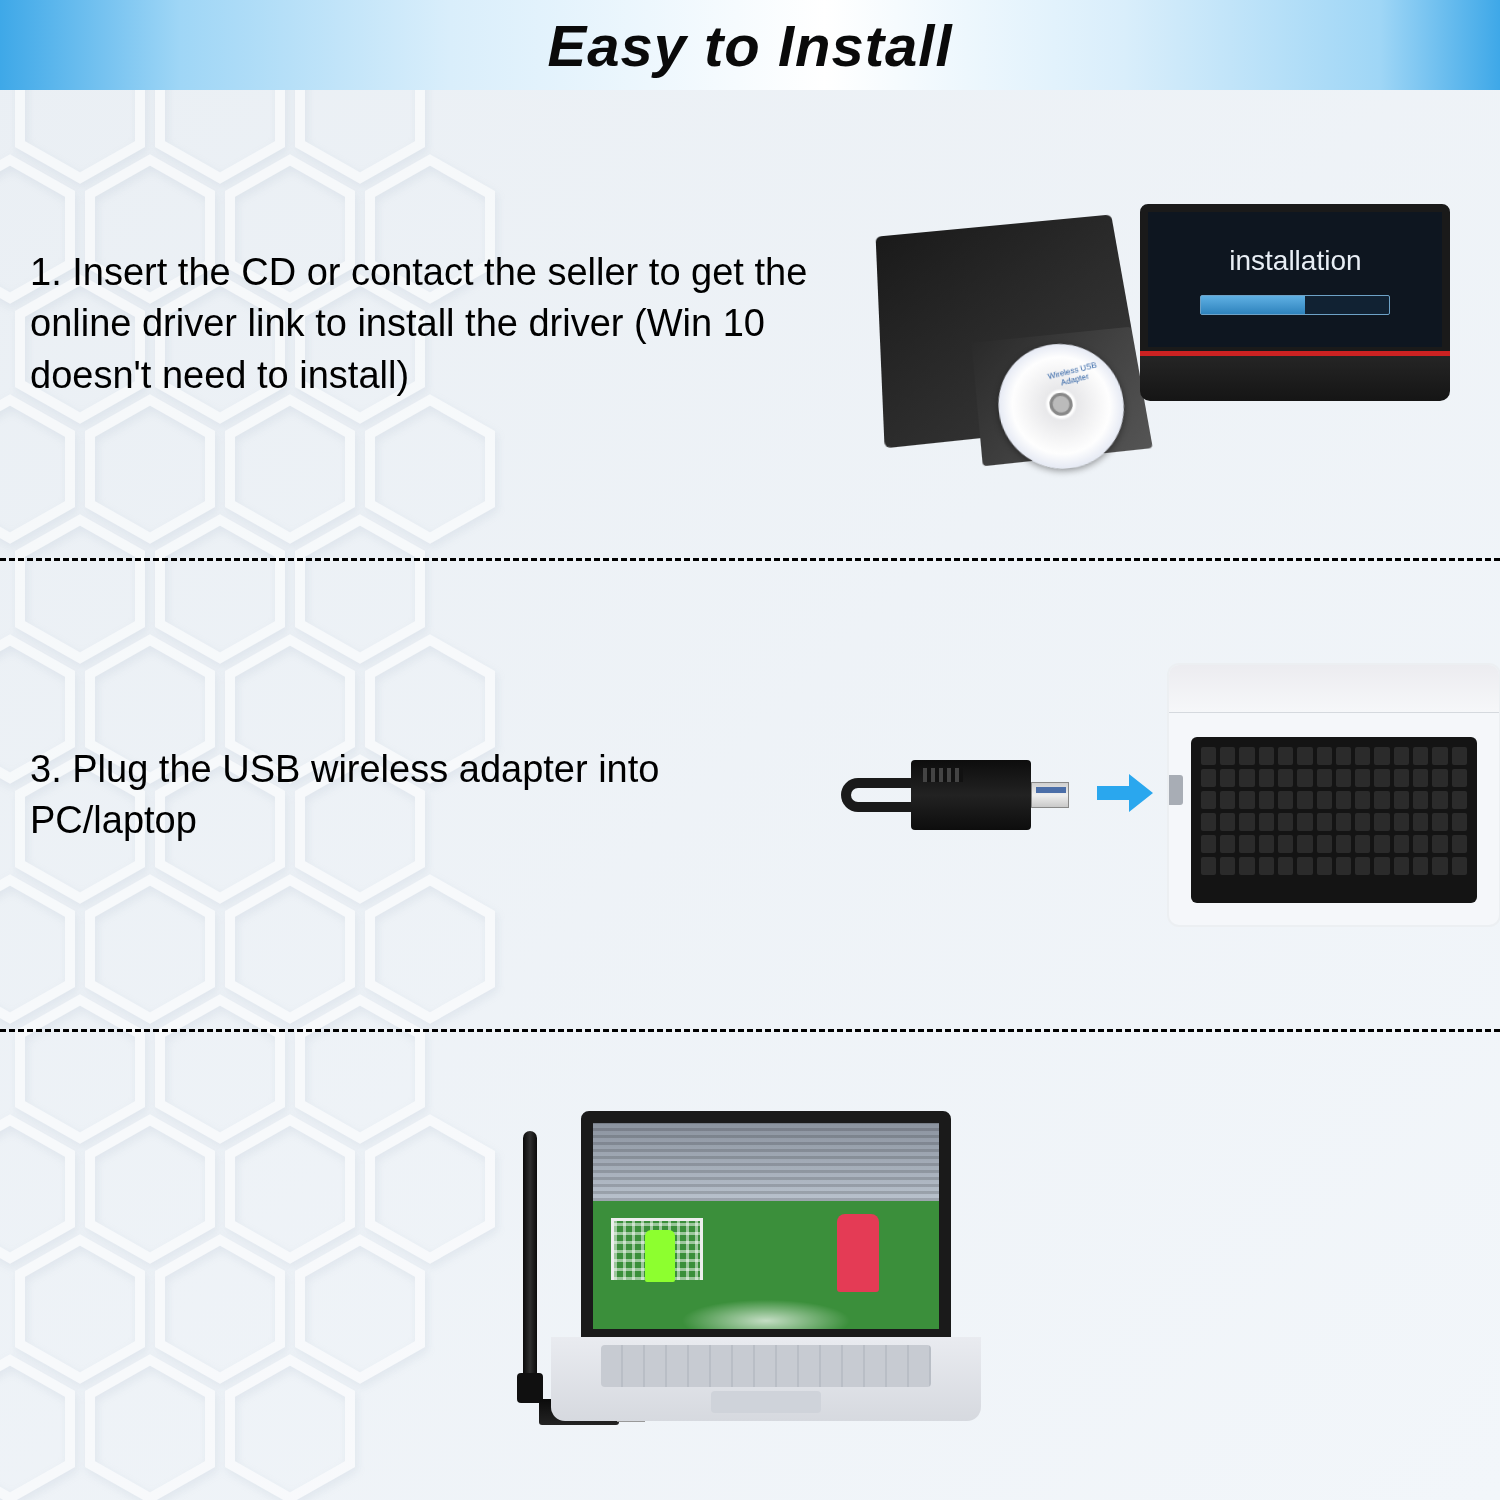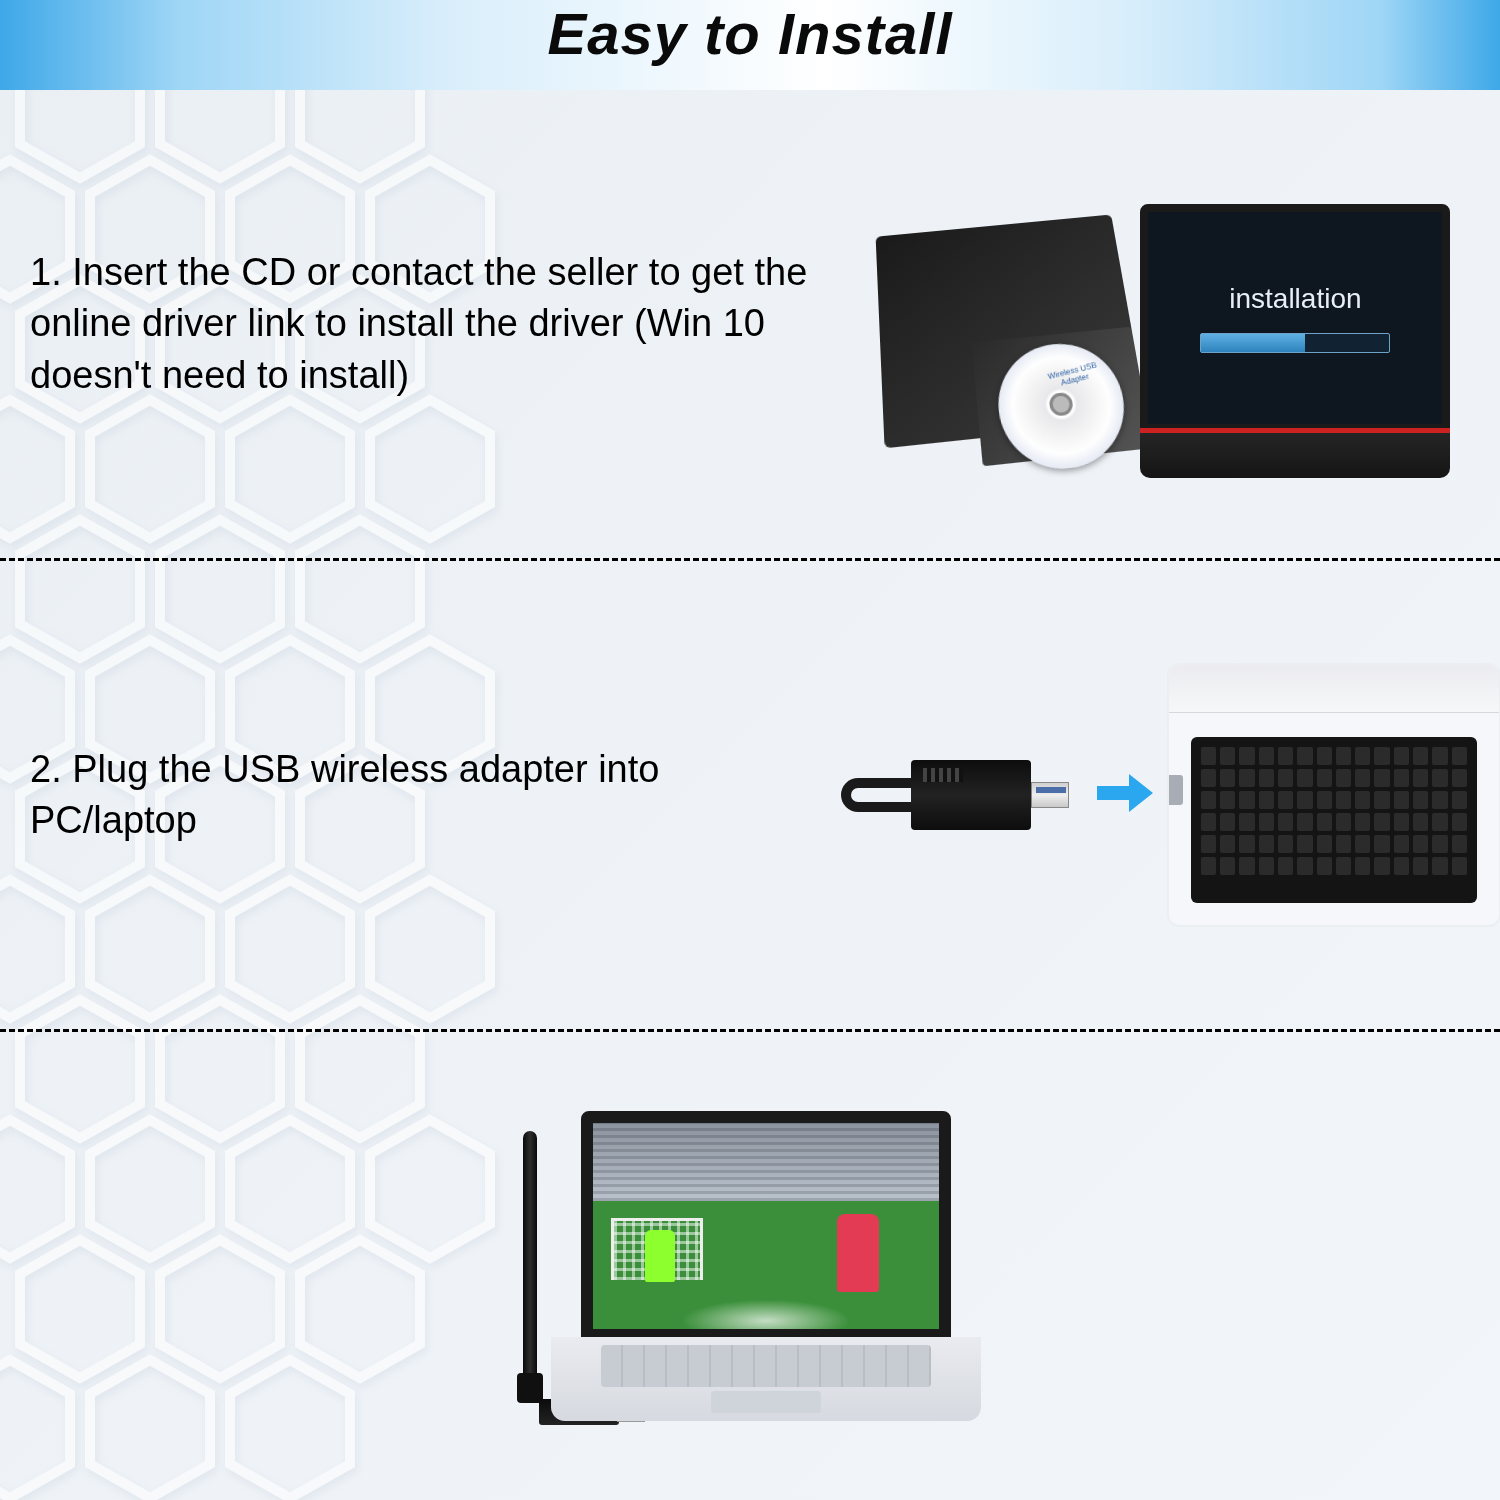--- a/index.html
+++ b/index.html
@@ -17,20 +17,21 @@
     background: linear-gradient(135deg, #eaeff4 0%, #f2f6fa 100%);
     z-index: 0;
   }
   .hexbg svg { position: absolute; top: 0; left: 0; opacity: 0.6; }
   .header {
     position: relative;
     z-index: 2;
     height: 90px;
     background: linear-gradient(90deg, #3ea8e8 0%, #9fd6f6 12%, #d9eefb 30%, #ffffff 55%, #d9eefb 75%, #9fd6f6 92%, #3ea8e8 100%);
     display: flex;
+    align-items: center;
     justify-content: center;
   }
   .header h1 {
     font-size: 58px;
     font-weight: 700;
     color: #0a0a0a;
     font-style: italic;
     letter-spacing: 1px;
   }
   .content {
@@ -89,21 +90,21 @@
     box-shadow: inset 0 0 0 3px #888;
   }
   .s1-cdlabel{
     position:absolute; top:24px; left:44px; width:64px;
     font-size:8px; color:#2b5fa3; text-align:center; transform:rotate(-8deg);
   }
   .s1-laptop {
     width: 310px; height: 240px; position: relative;
   }
   .s1-screen {
-    width: 100%; height: 224px; background:#0e1620;
+    width: 100%; height: 147px; background:#0e1620;
     border: 8px solid #1a1a1a; border-bottom-width:4px; border-radius: 8px 8px 0 0;
     display:flex; flex-direction:column; align-items:center; justify-content:center; gap:18px;
   }
   .s1-screen-title{ color:#e8eef5; font-size:28px; }
   .s1-progress{
     width:190px; height:20px; border:1px solid #6ea2c7; border-radius:2px;
     background:#123; position:relative;
   }
   .s1-progress::before{
     content:""; position:absolute; left:0; top:0; height:100%; width:55%;
@@ -317,21 +318,21 @@
         <div class="s1-screen">
           <div class="s1-screen-title">installation</div>
           <div class="s1-progress"></div>
         </div>
         <div class="s1-base"></div>
       </div>
     </div>
   </div>
 
   <div class="step">
-    <div class="step-text">2. Plug the USB wireless adapter into PC/laptop</div>
+    <div class="step-text">3. Plug the USB wireless adapter into PC/laptop</div>
     <div class="step-image">
       <div class="s2-wrap">
         <div class="s2-adapter">
           <div class="s2-cable"></div>
           <div class="s2-body"></div>
           <div class="s2-plug"></div>
         </div>
         <div class="s2-arrow">
           <svg viewBox="0 0 60 50">
               <path d="M2 18 H34 V6 L58 25 L34 44 V32 H2 Z" fill="#2aa7ee"></path>

